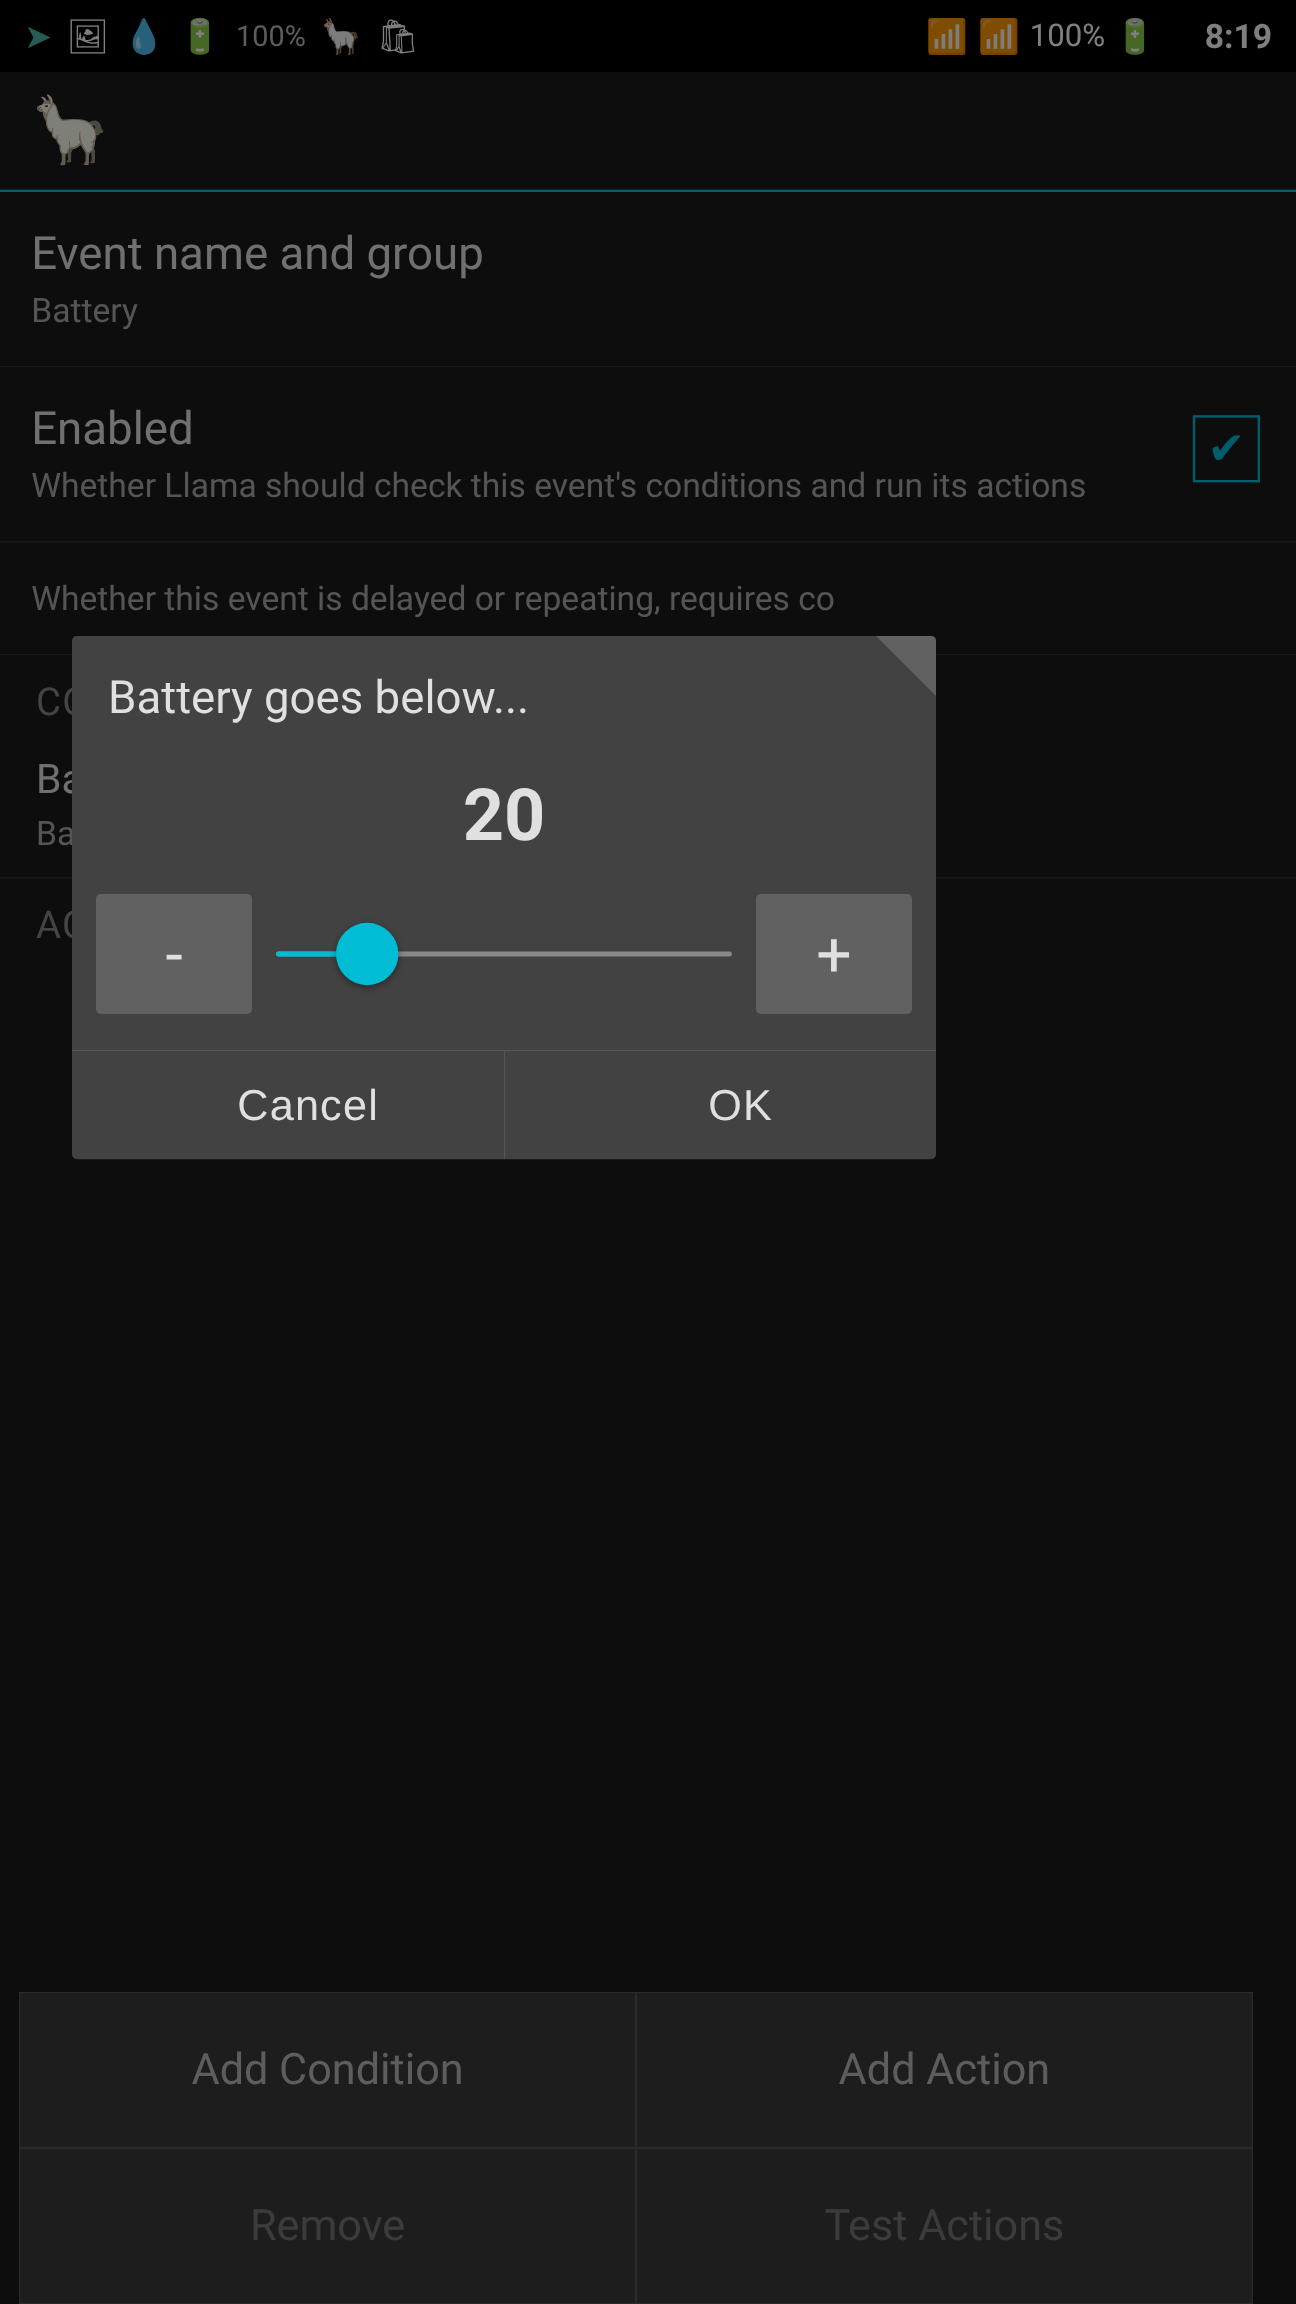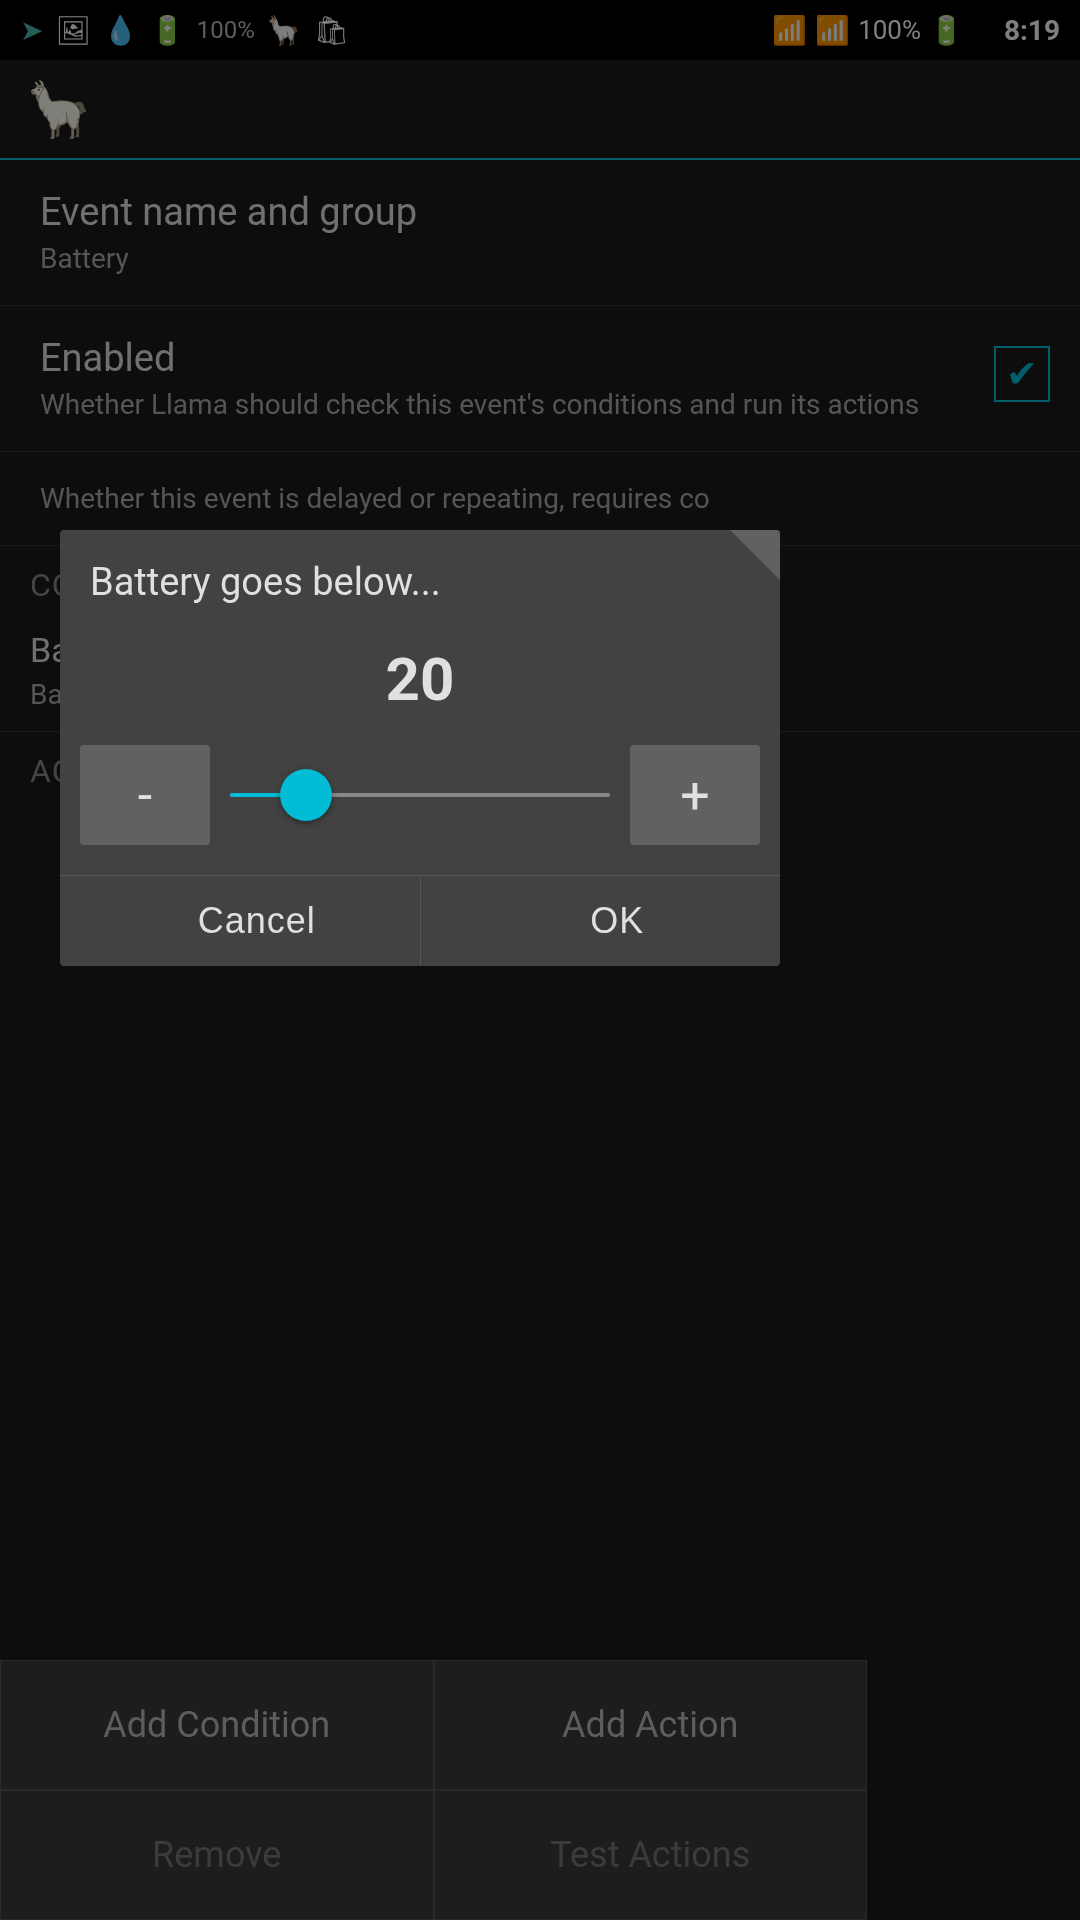--- a/index.html
+++ b/index.html
@@ -69,21 +69,21 @@
       font-weight: 400;
     }
 
     
     .content {
       width: 100%;
       padding: 0;
     }
 
     .section {
-      padding: 30px 30px 30px 40px;
+      padding: 30px 30px 30px 26px;
       border-bottom: 1px solid #333;
     }
 
     .section-title {
       font-size: 38px;
       color: #e0e0e0;
       margin-bottom: 8px;
     }
 
     .section-subtitle {
@@ -120,22 +120,23 @@
       font-size: 32px;
       color: #888;
       letter-spacing: 1px;
       margin-bottom: 6px;
     }
 
     
     .bottom-bar {
       position: fixed;
       bottom: 0;
-      width: 867px;
+      width: 1028px;
       background: #2a2a2a;
+      margin-left: 16px;
     }
     .bottom-row {
       display: flex;
       height: 130px;
     }
     .bottom-btn {
       flex: 1;
       display: flex;
       align-items: center;
       justify-content: center;

